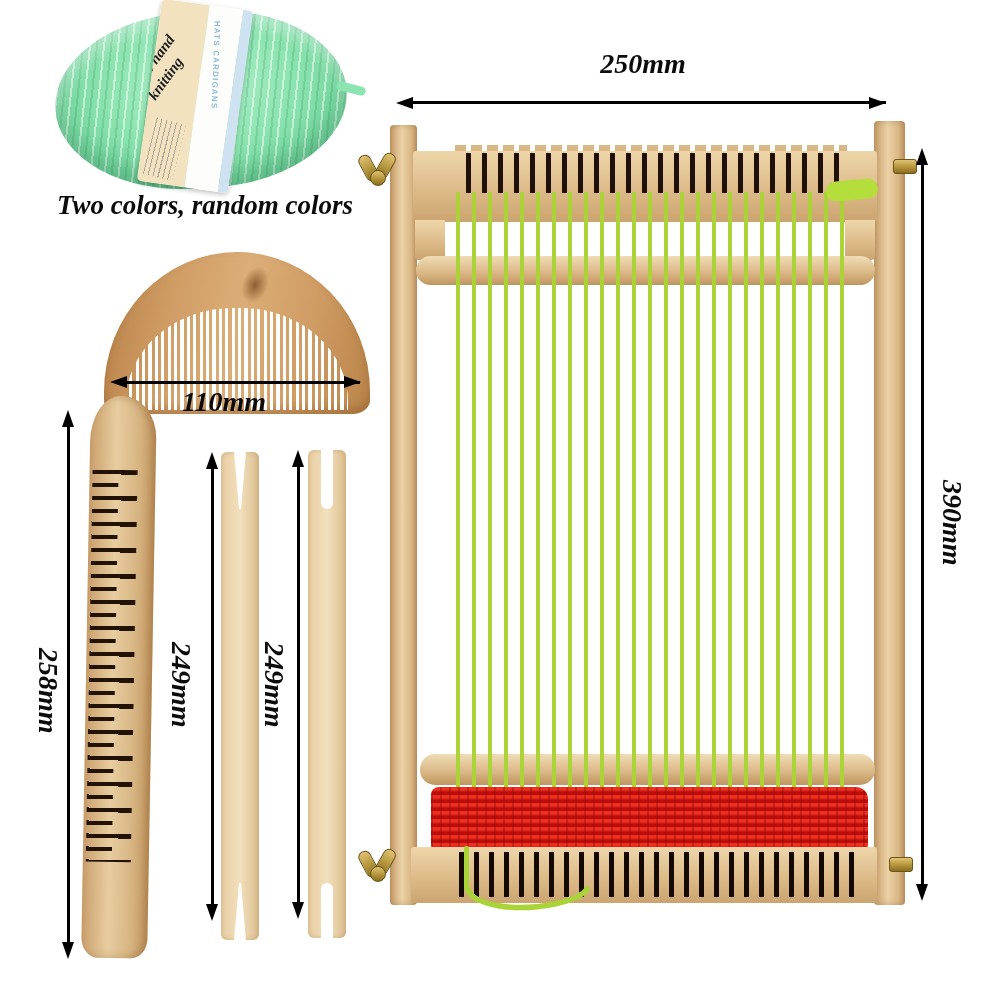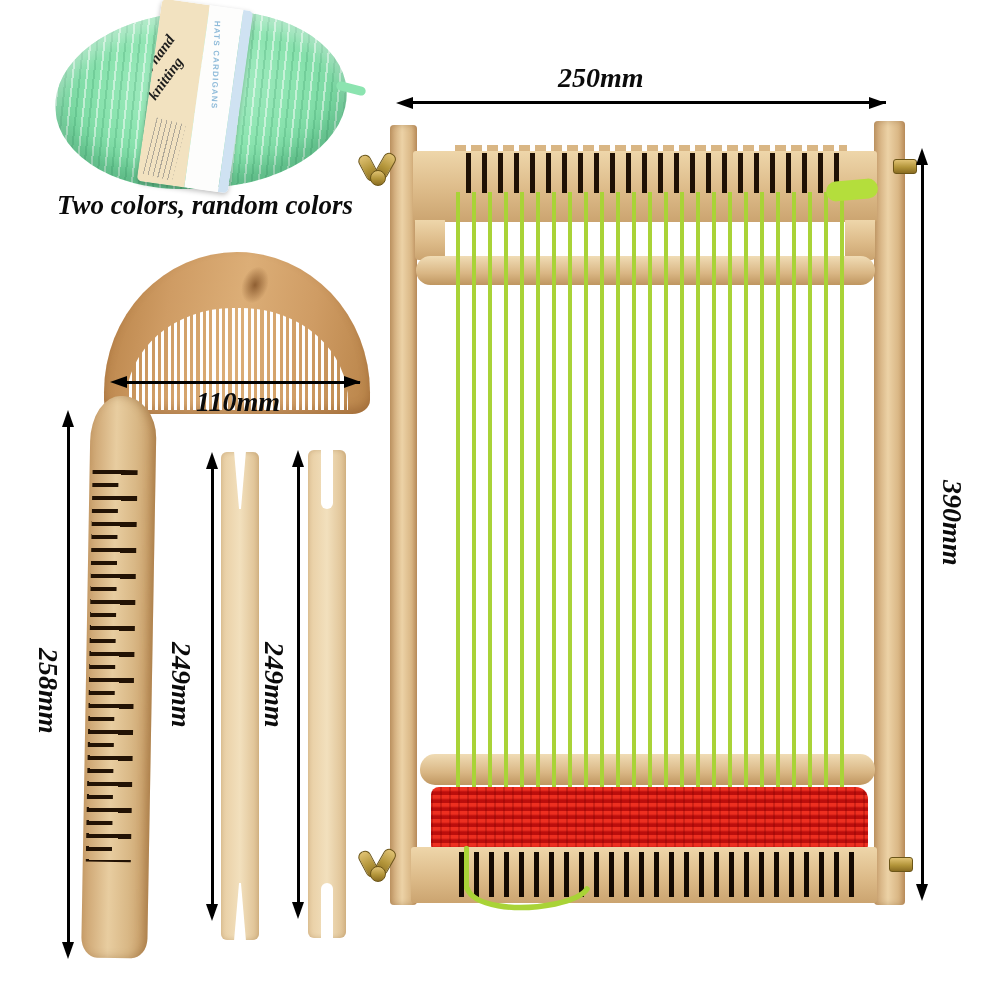--- a/index.html
+++ b/index.html
@@ -87,21 +87,21 @@
 
   <div class="abs comb-body" style="left:104px;top:252px;width:266px;height:162px;">
       <div class="abs" style="left:138px;top:14px;width:26px;height:38px;border-radius:50%;opacity:.8;transform:rotate(20deg);
                   background:radial-gradient(closest-side,#7c4c22,rgba(124,76,34,0));"></div>
       <div class="abs comb-teeth" style="left:22px;right:22px;bottom:4px;height:102px;"></div>
   </div>
 
   <div class="abs hline" style="left:116px;top:381px;width:244px;"></div>
   <div class="abs ah ah-l" style="left:110px;top:376px;"></div>
   <div class="abs ah ah-r" style="left:344px;top:376px;"></div>
-  <div class="abs dimtext" style="left:168px;top:386px;width:140px;text-align:center;">110mm</div>
+  <div class="abs dimtext" style="left:168px;top:386px;width:112px;text-align:center;">110mm</div>
 
   <div class="abs beater" style="left:86px;top:396px;width:66px;height:562px;transform:rotate(1deg);">
       <div class="abs beater-slots-long" style="left:3px;top:74px;width:45px;height:392px;"></div>
       <div class="abs beater-slots-short" style="left:3px;top:87px;width:26px;height:380px;"></div>
   </div>
   <div class="abs vline" style="left:67px;top:416px;height:538px;"></div>
   <div class="abs ah ah-u" style="left:62px;top:410px;"></div>
   <div class="abs ah ah-d" style="left:62px;top:942px;"></div>
   <div class="abs dimtext vtext" style="left:64px;top:648px;">258mm</div>
 
@@ -160,20 +160,20 @@
   <div class="abs" style="left:361px;top:844px;width:34px;height:46px;">
       <div class="abs gold" style="left:1px;top:6px;width:11px;height:26px;border-radius:6px;transform:rotate(-28deg);"></div>
       <div class="abs gold" style="left:18px;top:4px;width:11px;height:26px;border-radius:6px;transform:rotate(30deg);"></div>
       <div class="abs gold" style="left:9px;top:22px;width:14px;height:14px;border-radius:50%;"></div>
   </div>
   <div class="abs gold" style="left:889px;top:857px;width:22px;height:13px;border-radius:3px;"></div>
 
   <div class="abs hline" style="left:402px;top:101px;width:484px;"></div>
   <div class="abs ah ah-l" style="left:396px;top:96.5px;"></div>
   <div class="abs ah ah-r" style="left:869px;top:96.5px;"></div>
-  <div class="abs dimtext" style="left:558px;top:62px;width:170px;text-align:left;">250mm</div>
+  <div class="abs dimtext" style="left:558px;top:48px;width:170px;text-align:center;">250mm</div>
 
   <div class="abs vline" style="left:921px;top:154px;height:734px;"></div>
   <div class="abs ah ah-u" style="left:916px;top:148px;"></div>
   <div class="abs ah ah-d" style="left:916px;top:884px;"></div>
   <div class="abs dimtext vtext" style="left:968px;top:480px;">390mm</div>
 
 </div>
 
 </body></html>

